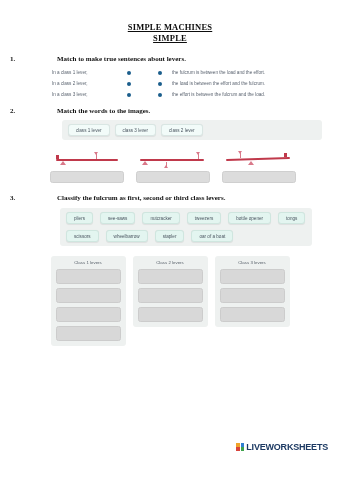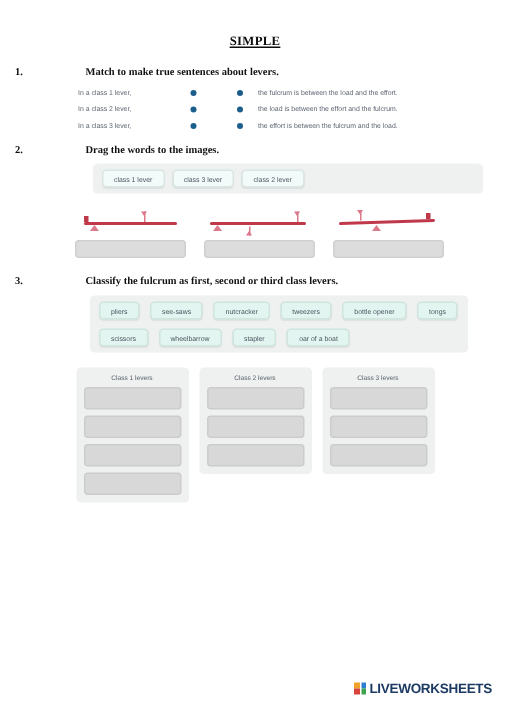--- a/index.html
+++ b/index.html
@@ -186,21 +186,21 @@
     border-radius:2.5px;
     height:13px;
     margin-bottom:4px;
   }
   .col-slot:last-child{margin-bottom:0;}
 
   
   .footer{
     position:absolute;
     right:12px;
-    bottom:16px;
+    bottom:28px;
     display:flex;
     align-items:center;
     gap:2px;
   }
   .logo-grid{
     width:8px;height:8px;
     display:grid;
     grid-template-columns:1fr 1fr;
     grid-template-rows:1fr 1fr;
     gap:.6px;
@@ -216,20 +216,21 @@
     color:#1d3a63;
     letter-spacing:-.2px;
   }
 </style>
 </head>
 <body>
 
 <div class="page">
 
   <div class="header">
+    <span class="t">SIMPLE MACHINES</span>
     <span class="t">SIMPLE</span>
   </div>
 
   <div style="margin-top:11px;">
     <div class="inst">
       <span class="num">1.</span>
       <span class="txt">Match to make true sentences about levers.</span>
     </div>
 
     <div class="match">
@@ -262,21 +263,21 @@
             <span class="dot"></span>
           </div>
         <div class="m-right">the effort is between the fulcrum and the load.</div>
       </div>
     </div>
   </div>
 
   <div class="sec2-wrap">
     <div class="inst">
       <span class="num">2.</span>
-      <span class="txt">Drag the words to the images.</span>
+      <span class="txt">Match the words to the images.</span>
     </div>
 
     <div class="chip-panel panel-2">
       <span class="chip">class 1 lever</span>
       <span class="chip">class 3 lever</span>
       <span class="chip">class 2 lever</span>
     </div>
 
     <div class="levers">
 

